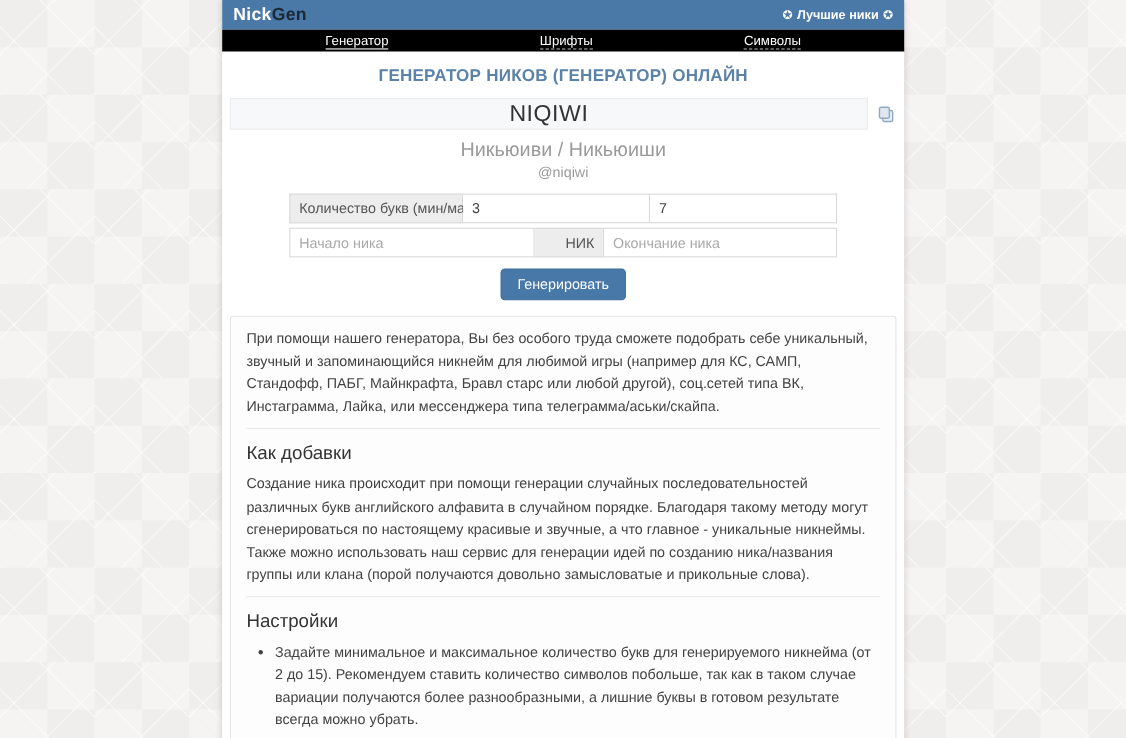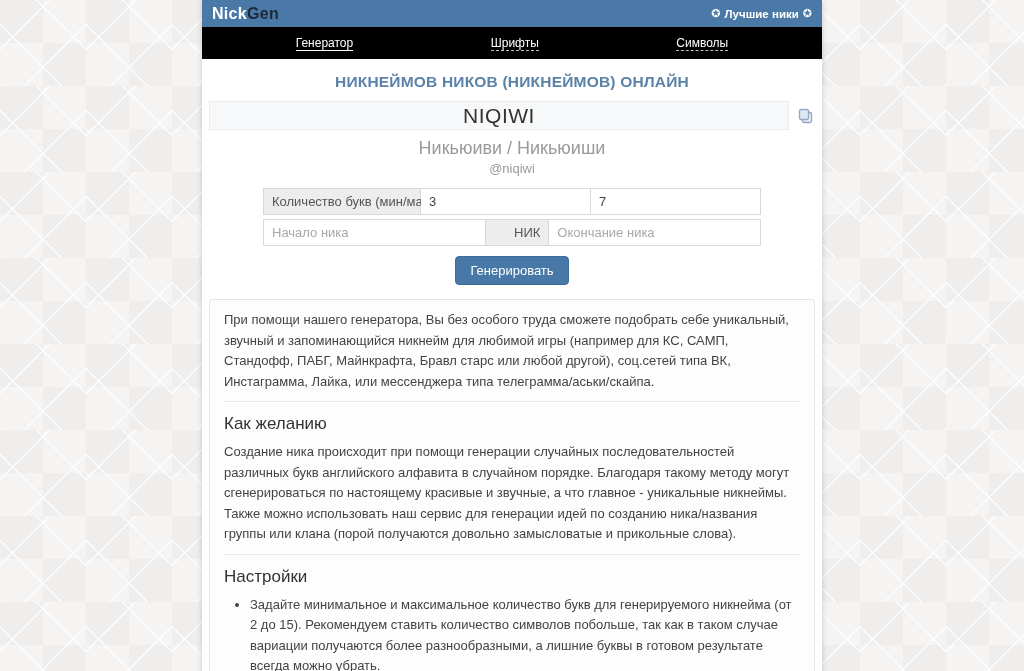--- a/index.html
+++ b/index.html
@@ -24,21 +24,21 @@
     padding:0 10px;
     gap:18px;
   }
   .logo { font-size:16px; font-weight:bold; letter-spacing:.3px; cursor:pointer; }
   .logo .logo-accent { color:#1b2835; }
   .best-nicks { font-size:11.5px; font-weight:bold; cursor:pointer; display:flex; align-items:center; gap:4px; }
   .star-ico { font-size:11px; }
 
   
   .navbar {
-    height:32px; background:#000; display:flex; align-items:center;
+    height:20px; background:#000; display:flex; align-items:center;
     justify-content:space-around; padding:0 25px;
   }
   .navbar a { color:#fff; font-size:12px; text-decoration:none; cursor:pointer; }
   .navbar a.active { border-bottom:1px solid #fff; }
   .navbar a.dashed { border-bottom:1px dashed rgba(255,255,255,.75); }
 
   
   .content { background:#fff; padding:8px 7px 0 7px; min-height:624px; }
   .page-title {
     text-align:center; color:#5b82a8; font-size:15.5px; font-weight:bold;
@@ -105,21 +105,21 @@
   </header>
 
   <nav class="navbar">
     <a class="active">Генератор</a>
     <a class="dashed">Шрифты</a>
     <a class="dashed">Символы</a>
   </nav>
 
   <main class="content">
 
-    <h1 class="page-title">НИКНЕЙМОВ НИКОВ (НИКНЕЙМОВ) ОНЛАЙН</h1>
+    <h1 class="page-title">ГЕНЕРАТОР НИКОВ (ГЕНЕРАТОР) ОНЛАЙН</h1>
 
     <div class="result-row">
       <div class="result-bar">NIQIWI</div>
       <svg class="copy-ico" viewBox="0 0 18 18">
         <rect x="5.5" y="5.5" width="9" height="10" rx="1.5" fill="#e8eef4" stroke="#8fa9c4" stroke-width="1.3"></rect>
         <rect x="2.5" y="2.5" width="9" height="10" rx="1.5" fill="#dfe8f0" stroke="#8fa9c4" stroke-width="1.3"></rect>
       </svg>
     </div>
 
     <div class="variants">Никьюиви / Никьюиши</div>
@@ -138,21 +138,21 @@
       </div>
     </div>
 
     <div class="btn-wrap">
       <button class="generate-btn">Генерировать</button>
     </div>
 
     <section class="text-box">
       <p>При помощи нашего генератора, Вы без особого труда сможете подобрать себе уникальный, звучный и запоминающийся никнейм для любимой игры (например для КС, САМП, Стандофф, ПАБГ, Майнкрафта, Бравл старс или любой другой), соц.сетей типа ВК, Инстаграмма, Лайка, или мессенджера типа телеграмма/аськи/скайпа.</p>
       <hr>
-      <h2>Как желанию</h2>
+      <h2>Как добавки</h2>
       <p>Создание ника происходит при помощи генерации случайных последовательностей различных букв английского алфавита в случайном порядке. Благодаря такому методу могут сгенерироваться по настоящему красивые и звучные, а что главное - уникальные никнеймы. Также можно использовать наш сервис для генерации идей по созданию ника/названия группы или клана (порой получаются довольно замысловатые и прикольные слова).</p>
       <hr>
       <h2>Настройки</h2>
       <ul>
         <li>Задайте минимальное и максимальное количество букв для генерируемого никнейма (от 2 до 15). Рекомендуем ставить количество символов побольше, так как в таком случае вариации получаются более разнообразными, а лишние буквы в готовом результате всегда можно убрать.</li>
         <li>По желанию, задайте начало и/или окончание для Вашего будущего ника (к примеру, это может быть названием Вашего игрового клана, частью Вашего имени, любимым числом типа «777» или же годом Вашего рождения). Также, в эти поля Вы можете вставить любые спецсимволы, или эмоджи смайлики. Данные «добавки» к нику помогут сделать его еще более уникальным и узнаваемым.</li>
 
       </ul>
 
     </section>

